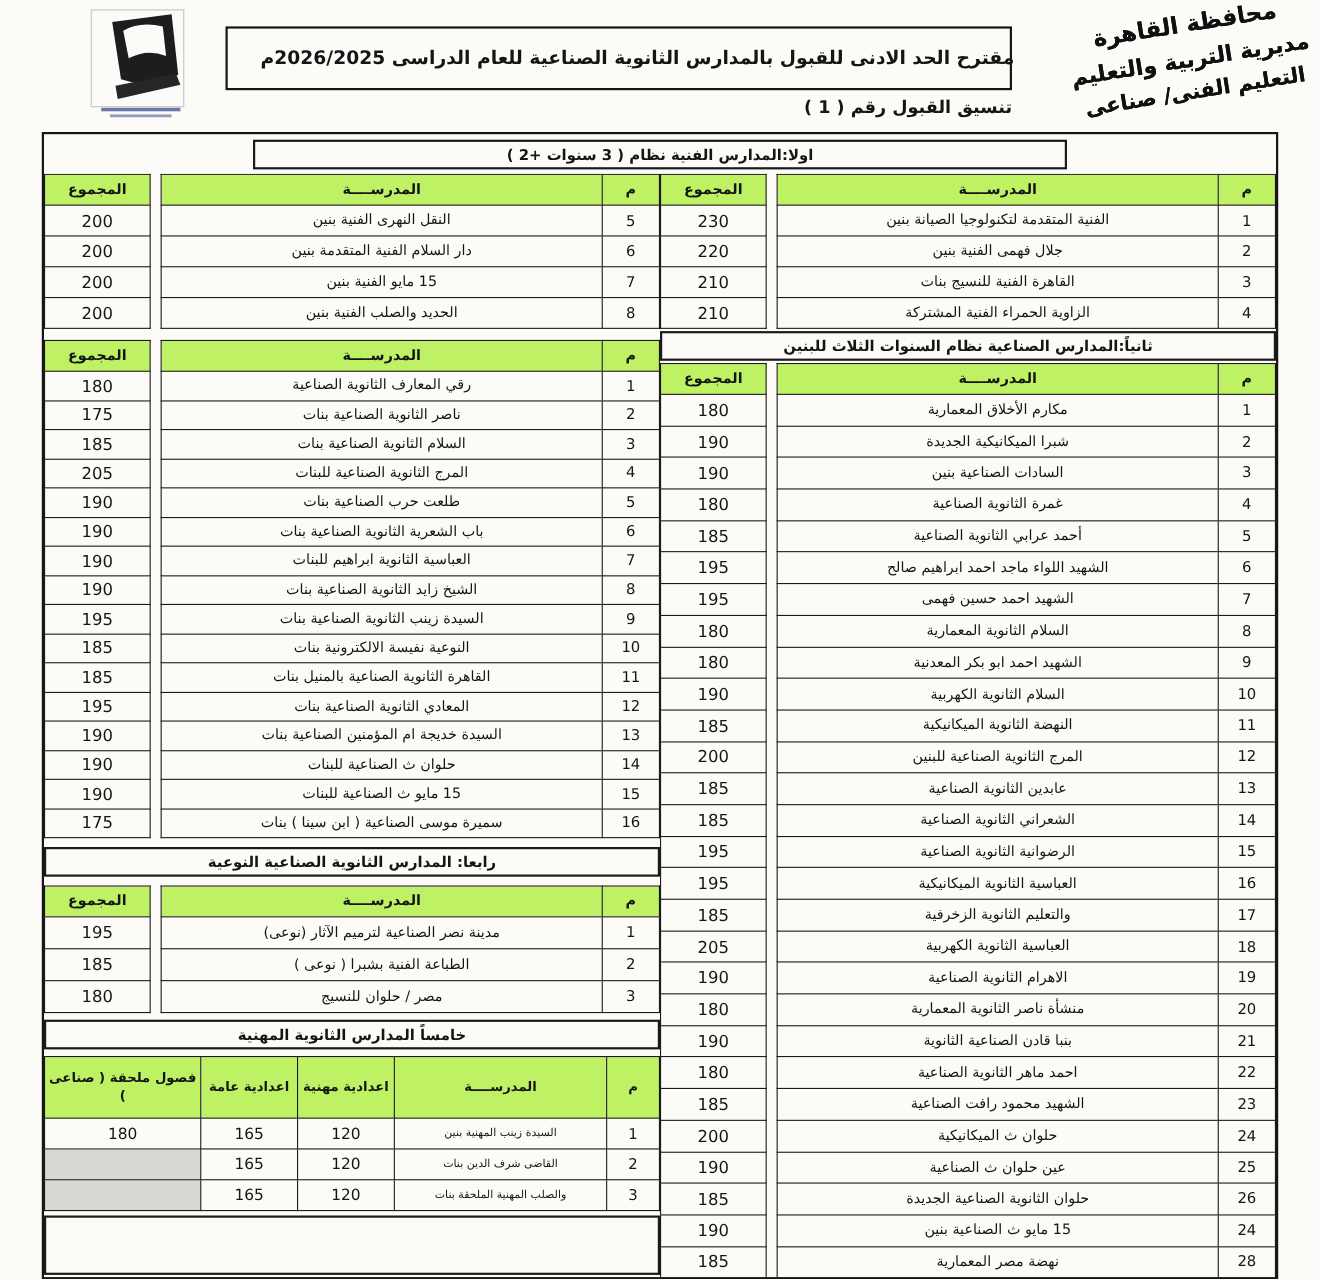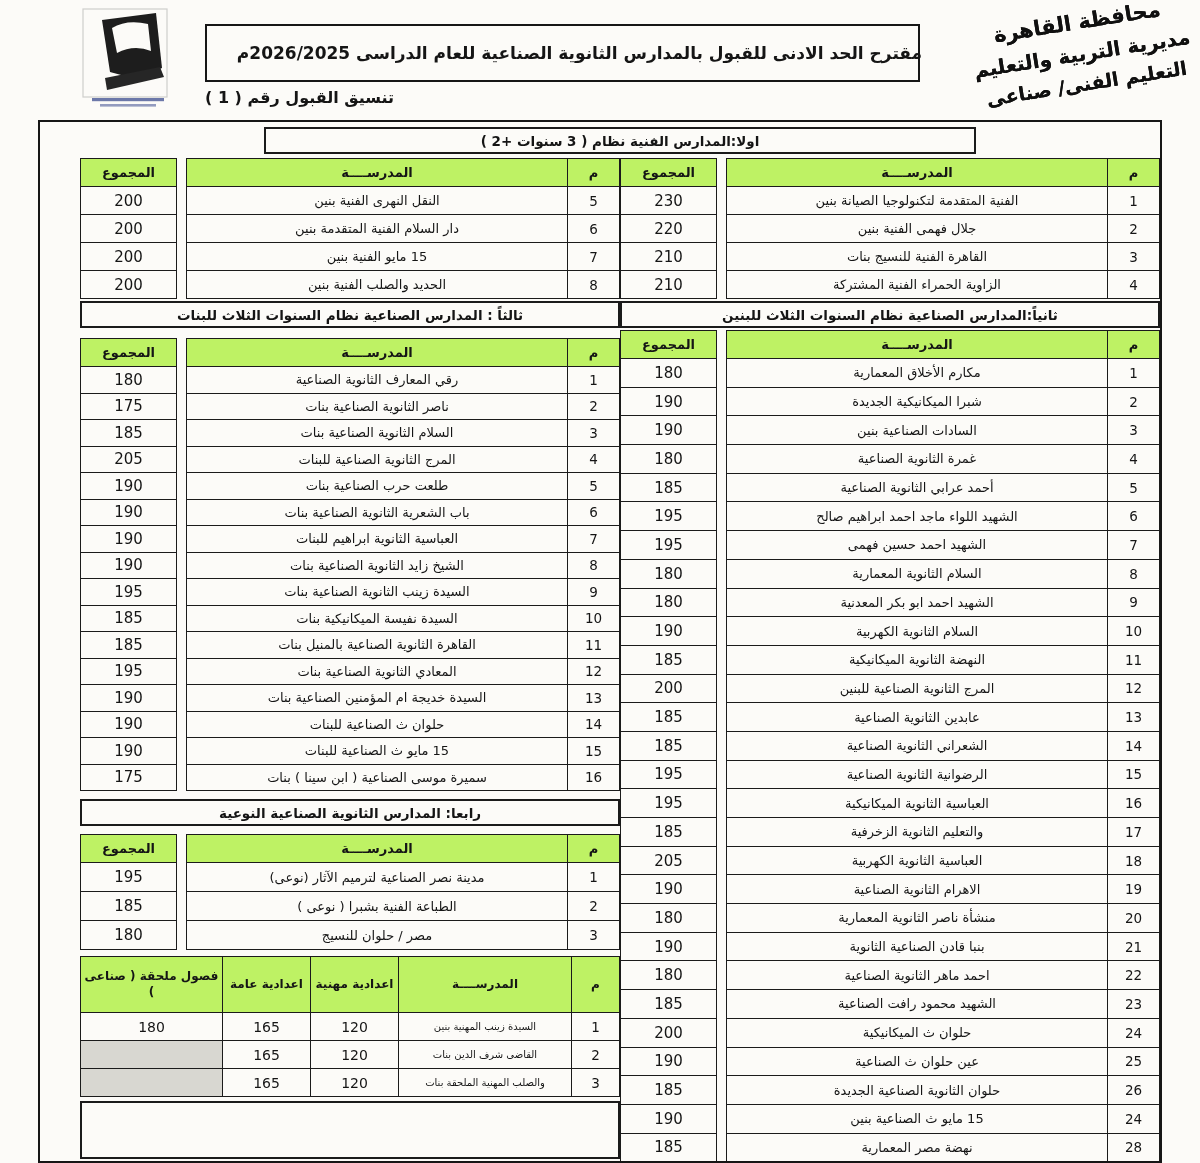--- a/index.html
+++ b/index.html
@@ -18,38 +18,38 @@
   .header-area{position:absolute;top:0;left:0;right:0;height:120px}
   .logo{position:absolute;right:1020px;top:6px;width:100px;height:108px}
   .title-box{
     position:absolute;right:280px;top:24px;width:715px;height:58px;
     border:2.5px solid #161616;display:flex;align-items:center;justify-content:center;
     background:#fcfbf8;
     padding-left:34px;
   }
   .title-box span{font-size:17px;font-weight:bold;white-space:nowrap}
   .subtitle{
-    position:absolute;right:280px;top:88px;width:715px;text-align:left;
+    position:absolute;right:280px;top:88px;width:715px;text-align:right;
     font-size:16px;font-weight:bold;
   }
   .agency{
     position:absolute;left:955px;top:2px;width:250px;text-align:center;
     transform:rotate(-9deg);transform-origin:60% 40%;
     font-weight:bold;color:#101010;
     text-shadow:0 0 0.5px #101010;
     line-height:1.55;white-space:nowrap;
   }
   .ag1{font-size:21px}
   .ag2{font-size:20px}
   .ag3{font-size:19px}
 
   
   .main{
     position:absolute;top:120px;right:38px;left:38px;bottom:0;
-    border:2.5px solid #161616;background:#fcfbf8;overflow:hidden;padding-left:40px;
+    border:2.5px solid #161616;background:#fcfbf8;overflow:hidden;
   }
   .strip{
     border:2px solid #1b1b1b;height:27px;
     display:flex;align-items:center;justify-content:center;
     font-weight:bold;font-size:13.5px;background:#fcfbf8;
     flex:0 0 auto;
   }
   .s1-strip{width:66%;margin:5px auto 4px auto}
   .cols{display:flex;height:calc(100% - 36px)}
   .col{width:50%;display:flex;flex-direction:column;overflow:hidden}
@@ -398,21 +398,20 @@
               </tr>
               <tr>
                 <td class="c-num">8</td>
                 <td class="c-school">الحديد والصلب الفنية بنين</td>
                 <td class="c-gap"></td>
                 <td class="c-total">200</td>
               </tr>
             </tbody>
         </table>
 
-        <div class="strip mt2">ثالثاً : المدارس الصناعية نظام السنوات الثلاث للبنات</div>
 
         <table class="t3 mt10">
           <colgroup>
               <col class="w-num">
               <col>
               <col class="w-gap">
               <col class="w-total">
             </colgroup>
           <thead>
             <tr>
@@ -472,21 +471,21 @@
                 <td class="c-total">190</td>
               </tr>
               <tr>
                 <td class="c-num">9</td>
                 <td class="c-school">السيدة زينب الثانوية الصناعية بنات</td>
                 <td class="c-gap"></td>
                 <td class="c-total">195</td>
               </tr>
               <tr>
                 <td class="c-num">10</td>
-                <td class="c-school">السيدة نفيسة الميكانيكية بنات</td>
+                <td class="c-school">النوعية نفيسة الالكترونية بنات</td>
                 <td class="c-gap"></td>
                 <td class="c-total">185</td>
               </tr>
               <tr>
                 <td class="c-num">11</td>
                 <td class="c-school">القاهرة الثانوية الصناعية بالمنيل بنات</td>
                 <td class="c-gap"></td>
                 <td class="c-total">185</td>
               </tr>
               <tr>
@@ -554,20 +553,21 @@
               </tr>
               <tr>
                 <td class="c-num">3</td>
                 <td class="c-school">مصر / حلوان للنسيج</td>
                 <td class="c-gap"></td>
                 <td class="c-total">180</td>
               </tr>
             </tbody>
         </table>
 
+        <div class="strip mt6">خامساً المدارس الثانوية المهنية</div>
 
         <table class="t5 mt6">
           <colgroup>
               <col class="w-num5">
               <col>
               <col class="w-voc">
               <col class="w-gen">
               <col class="w-att">
             </colgroup>
           <thead>

